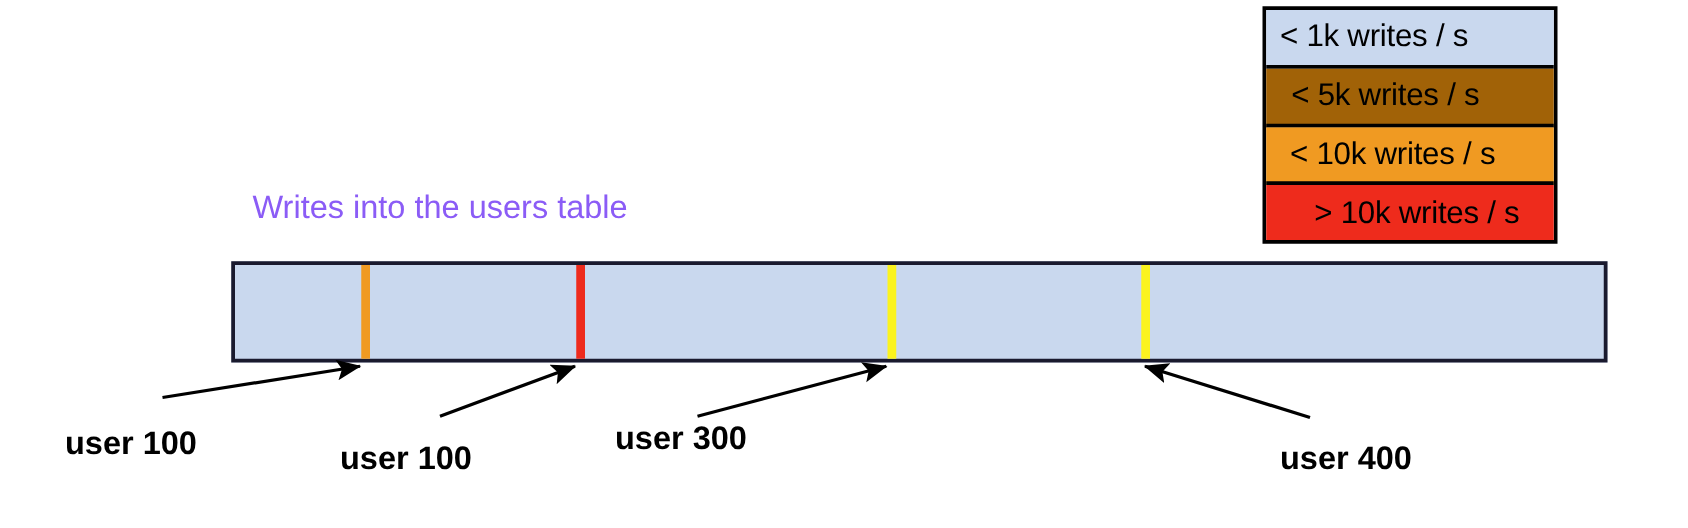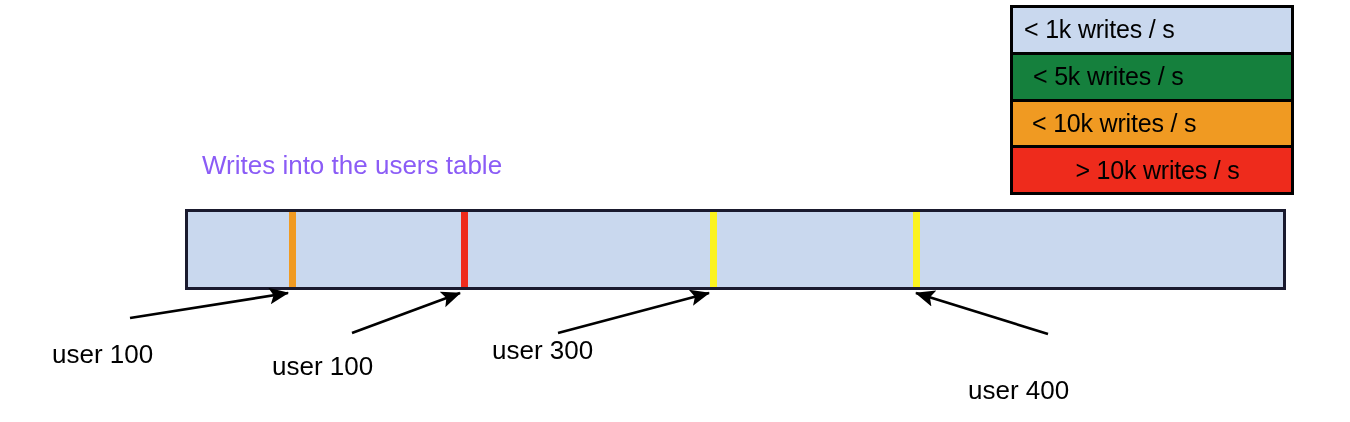--- a/index.html
+++ b/index.html
@@ -17,21 +17,21 @@
     height: 422px;
     background: #ffffff;
     overflow: hidden;
   }
 
   
   #legend {
     position: absolute;
     left: 1010px;
     top: 5px;
-    width: 284px;
+    width: 236px;
     height: 190px;
     border: 3px solid #000000;
     box-sizing: border-box;
     display: flex;
     flex-direction: column;
   }
   .legend-row {
     flex: 1 1 0;
     display: flex;
     align-items: center;
@@ -90,32 +90,33 @@
     pointer-events: none;
   }
 
   
   .user-label {
     position: absolute;
     font-size: 26px;
     color: #000000;
     white-space: nowrap;
     line-height: 1;
+    font-weight: bold;
   }
 </style>
 </head>
 <body>
 
 <div id="canvas">
 
   <div id="legend">
     <div class="legend-row" style="background: rgb(201, 216, 238);">
       <span class="legend-label">&lt; 1k writes / s</span>
     </div>
-    <div class="legend-row" style="background: #15803d; padding-left: 20px;">
+    <div class="legend-row" style="background: #a16207; padding-left: 20px;">
       <span class="legend-label">&lt; 5k writes / s</span>
     </div>
     <div class="legend-row" style="background: rgb(240, 154, 34); padding-left: 19px;">
       <span class="legend-label">&lt; 10k writes / s</span>
     </div>
     <div class="legend-row" style="background: rgb(238, 43, 28);">
       <span class="legend-label">&gt; 10k writes / s</span>
     </div>
   </div>
 
@@ -138,15 +139,15 @@
         <line x1="130" y1="318" x2="288" y2="293" marker-end="url(#ah)"></line>
         <line x1="352" y1="333" x2="460" y2="293" marker-end="url(#ah)"></line>
         <line x1="558" y1="333" x2="709" y2="293" marker-end="url(#ah)"></line>
         <line x1="1048" y1="334" x2="916" y2="293" marker-end="url(#ah)"></line>
       </g>
   </svg>
 
   <div class="user-label" style="left: 52px; top: 341px;">user 100</div>
   <div class="user-label" style="left: 272px; top: 353px;">user 100</div>
   <div class="user-label" style="left: 492px; top: 337px;">user 300</div>
-  <div class="user-label" style="left: 968px; top: 353px; margin-top: 24px;">user 400</div>
+  <div class="user-label" style="left: 1024px; top: 353px;">user 400</div>
 
 </div>
 
 </body></html>

